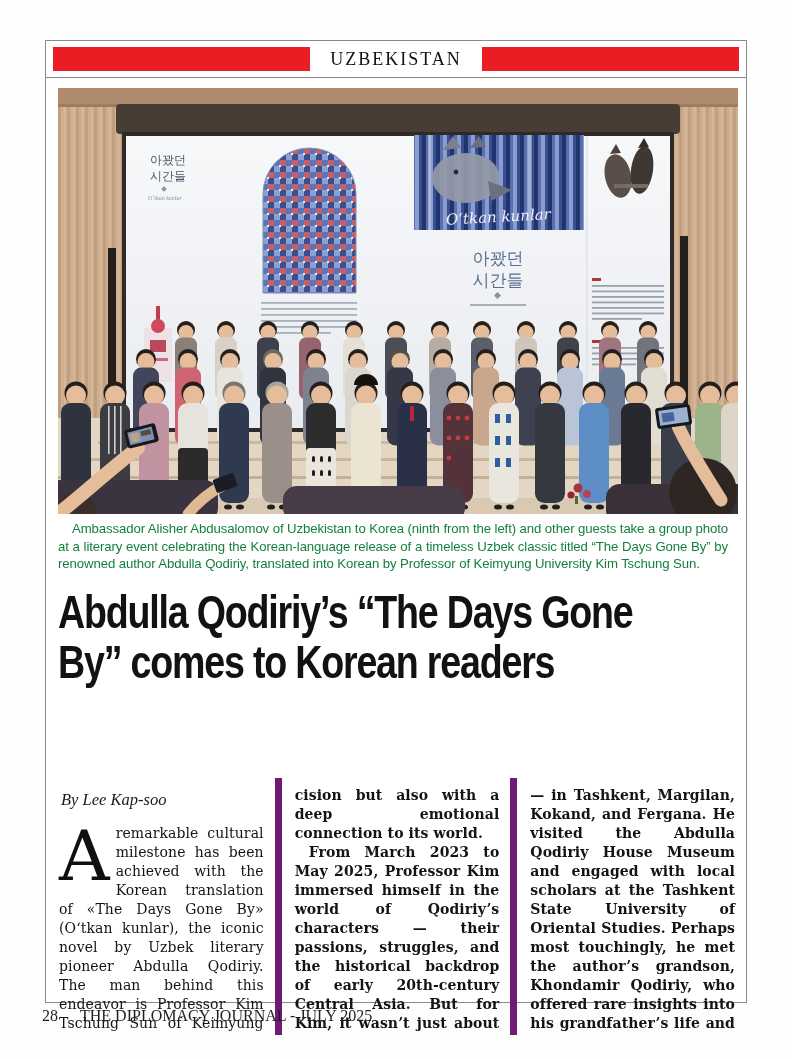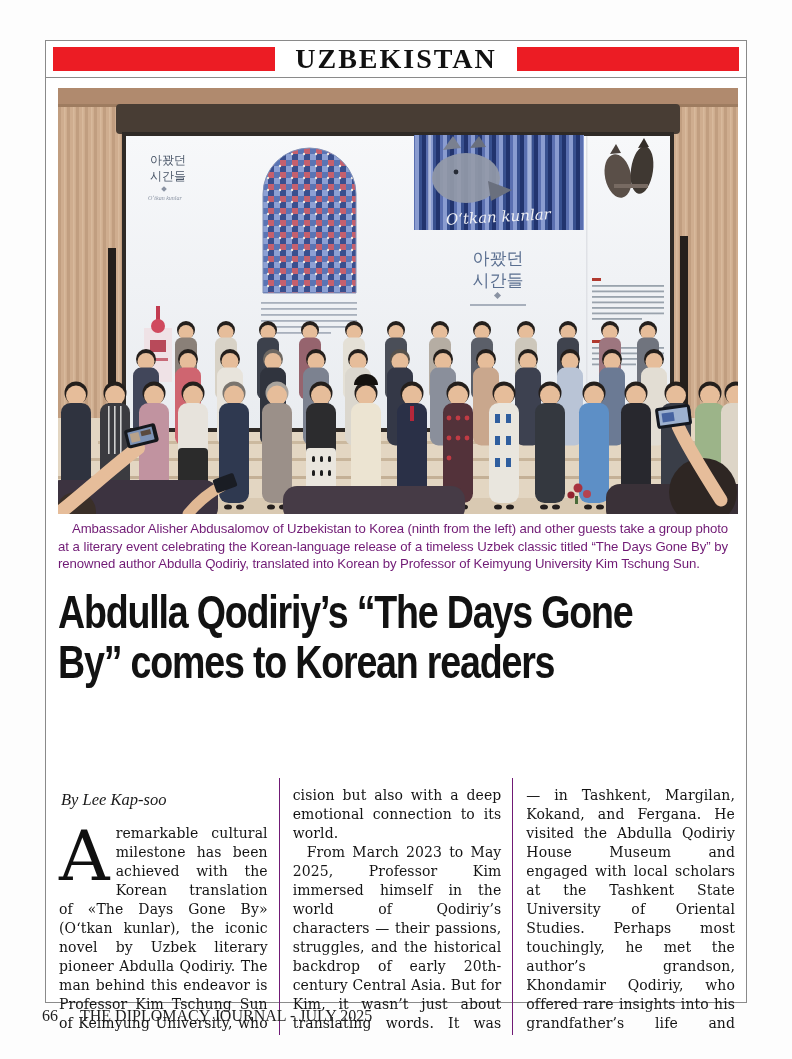--- a/index.html
+++ b/index.html
@@ -7,47 +7,47 @@
   .page { position:relative; width:792px; height:1059px; background:#fdfdfd; overflow:hidden; }
 
   
   .frame { position:absolute; left:45px; top:40px; width:702px; height:963px;
            border:1px solid #8a8a8a; background:#ffffff; }
 
   
   .header { position:absolute; left:0; top:0; width:100%; height:37px;
             border-bottom:1px solid #8a8a8a; display:flex; align-items:center; padding:0 7px; }
   .red-bar { flex:1; height:24px; background:#ec1c24; }
-  .section-title { padding:0 20px; font-family:"Liberation Serif", serif; font-size:28px;
-                   letter-spacing:2px; color:#111; white-space:nowrap;font-weight:bold; }
+  .section-title { padding:0 20px; font-family:"Liberation Serif", serif; font-size:18px;
+                   letter-spacing:2px; color:#111; white-space:nowrap; }
 
   
   .photo { position:absolute; left:12px; top:47px; width:680px; height:315px; background:#c9a98e; }
   .photo svg { display:block; }
 
   
   .caption { position:absolute; left:12px; top:479px; width:670px;
-             font-size:13.2px; line-height:17.6px; color:#701a75; text-align:justify;
+             font-size:13.2px; line-height:17.6px; color:#15803d; text-align:justify;
              text-indent:14px; letter-spacing:-0.1px; }
 
   
   .headline { position:absolute; left:12px; top:546px; width:840px;
               transform:scaleX(0.80); transform-origin:left top;
               font-weight:bold; font-size:47px; line-height:50px; letter-spacing:-1.5px; color:#121212; }
 
   
   .subhead-wrap { position:absolute; left:0; top:660px; width:100%; height:44px;
                   border-bottom:1px solid #8a8a8a; padding-left:13px; }
   .subhead { font-family:"Liberation Serif", serif; font-style:italic; font-size:21px;
              color:#1b1b1b; text-decoration:underline; text-underline-offset:4px; }
 
   
   .columns { position:absolute; left:0; top:705px; width:100%; height:257px; display:flex; overflow:hidden;margin-top:32px; }
   .col { flex:1; padding:8px 11px 0 13px; overflow:hidden; }
-  .col + .col { border-left:1px solid #701a75; }
+  .col + .col { border-left:7px solid #701a75;font-weight:bold; }
   .byline { font-family:"Liberation Serif", serif; font-style:italic; font-size:16.5px;
             color:#1a1a1a; margin:4px 0 14px 2px; }
   .body-text { font-family:"DejaVu Serif", "Liberation Serif", serif; font-size:14px;
                line-height:19px; color:#141414; text-align:justify; letter-spacing:0.1px; }
   .body-text p.indent { text-indent:14px; }
   .dropcap { float:left; font-family:"DejaVu Serif", serif; font-size:70px; line-height:56px;
              padding:4px 6px 0 0; color:#101010; }
 
   
   .footer { position:absolute; left:42px; top:1007px; display:flex; gap:22px;
@@ -506,16 +506,16 @@
       <div class="col">
         <div class="body-text">
           <p>— in Tashkent, Margilan, Kokand, and Fergana. He visited the Abdulla Qodiriy House Museum and engaged with local scholars at the Tashkent State University of Oriental Studies. Perhaps most touchingly, he met the author’s grandson, Khondamir Qodiriy, who offered rare insights into his grandfather’s life and legacy. These encounters shaped not just the final text but also the translator’s sense of purpose.</p>
 
         </div>
       </div>
     </div>
   </div>
 
   <div class="footer">
-    <span>66</span>
+    <span>28</span>
     <span>THE DIPLOMACY JOURNAL - JULY 2025</span>
   </div>
 </div>
 
 </body></html>

